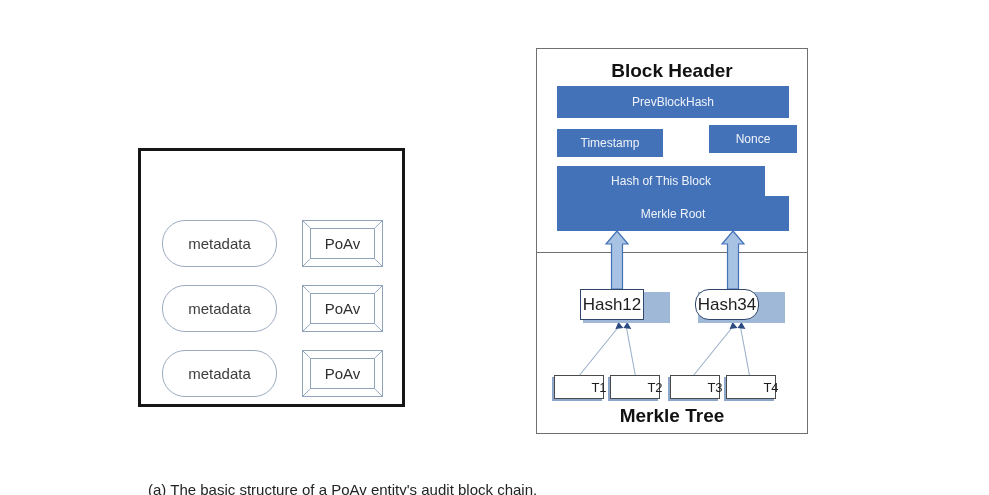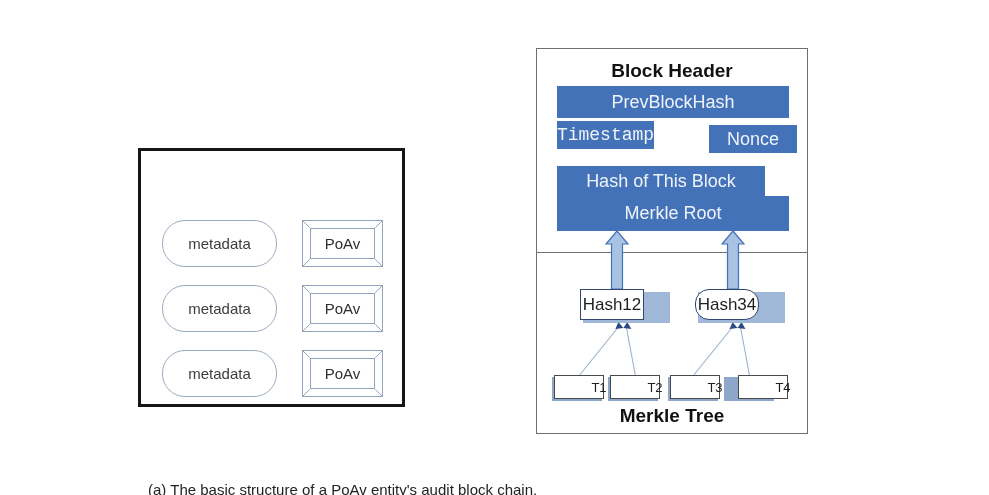--- a/index.html
+++ b/index.html
@@ -121,25 +121,25 @@
     font-weight: bold;
     color: #111111;
   }
   .hdr-field {
     position: absolute;
     background: #4472B8;
     display: flex;
     align-items: center;
     justify-content: center;
     color: #eef3fa;
-    font-size: 18px;
+    font-size: 12px;
     box-sizing: border-box;
   }
   #field-prevblockhash { left: 20px; top: 37px;  width: 232px; height: 32px; }
-  #field-timestamp     { left: 20px; top: 72px;  width: 97px; height: 28px; font-family: Liberation Mono, monospace; }
+  #field-timestamp     { left: 20px; top: 80px;  width: 106px; height: 28px; }
   #field-nonce         { left: 152px; top: 76px; width: 88px; height: 28px; margin-left: 20px; }
   #field-hashthisblock { left: 20px; top: 117px; width: 208px; height: 30px; }
   #field-merkleroot    { left: 20px; top: 147px; width: 232px; height: 35px; }
 
   #merkle-section {
     position: absolute;
     left: 0;
     top: 204px;
     width: 100%;
     height: 180px;
@@ -185,21 +185,21 @@
   }
   .tx-shadow {
     position: absolute;
     width: 50px;
     height: 24px;
     background: #8ca7c9;
   }
   #tx1 { left: 17px;  top: 122px; }
   #tx2 { left: 73px;  top: 122px; }
   #tx3 { left: 133px; top: 122px; }
-  #tx4 { left: 189px; top: 122px; margin-left: 12px; }
+  #tx4 { left: 189px; top: 122px; }
   #tx1-shadow { left: 15px;  top: 124px; }
   #tx2-shadow { left: 71px;  top: 124px; }
   #tx3-shadow { left: 131px; top: 124px; }
   #tx4-shadow { left: 187px; top: 124px; }
 
   #merkle-tree-label {
     position: absolute;
     left: 0;
     top: 152px;
     width: 100%;

